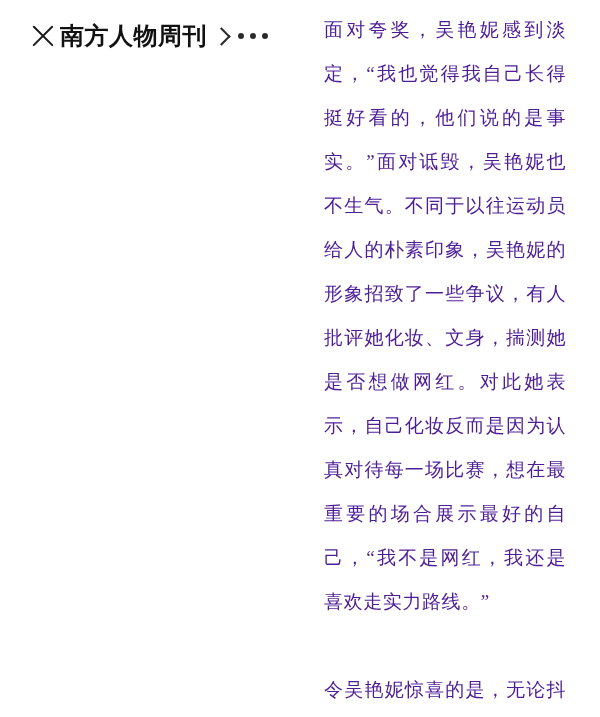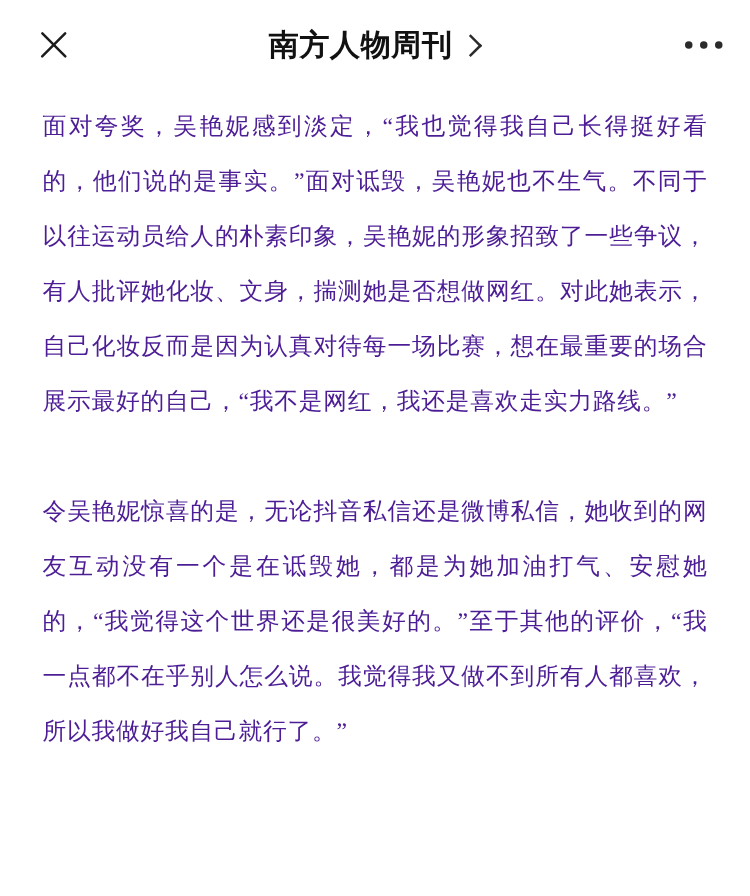--- a/index.html
+++ b/index.html
@@ -12,21 +12,21 @@
     height: 717px;
     font-family: "Liberation Serif", "DejaVu Serif", serif;
     color: #1a1a1a;
     overflow: hidden;
     position: relative;
   }
   .app {
     width: 600px;
     height: 717px;
     display: flex;
-    flex-direction: column;
+    flex-direction: row;
     background: #ffffff;
   }
 
   
   .header {
     height: 72px;
     flex: 0 0 72px;
     display: flex;
     align-items: center;
     padding: 0 22px 0 26px;

